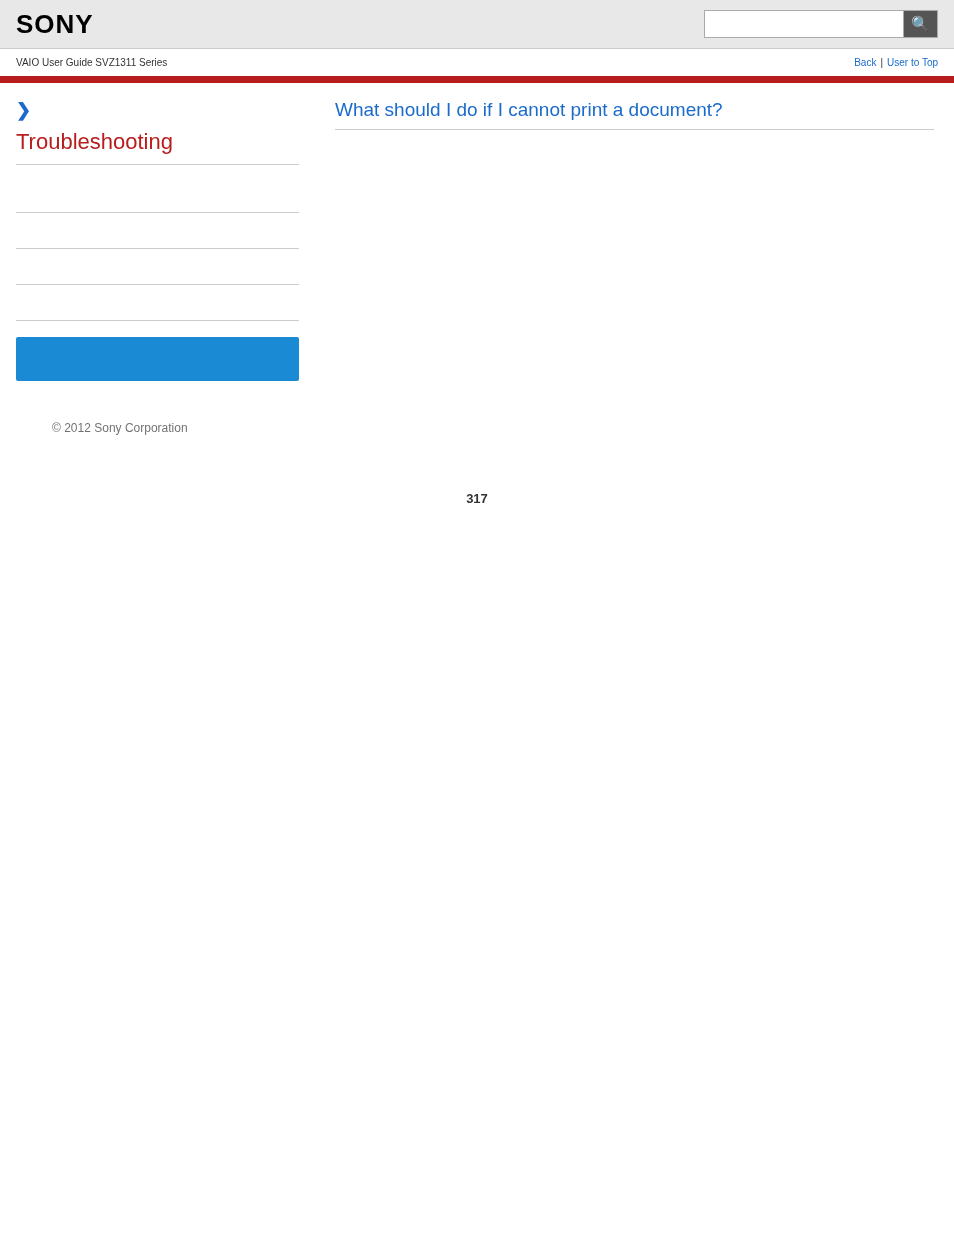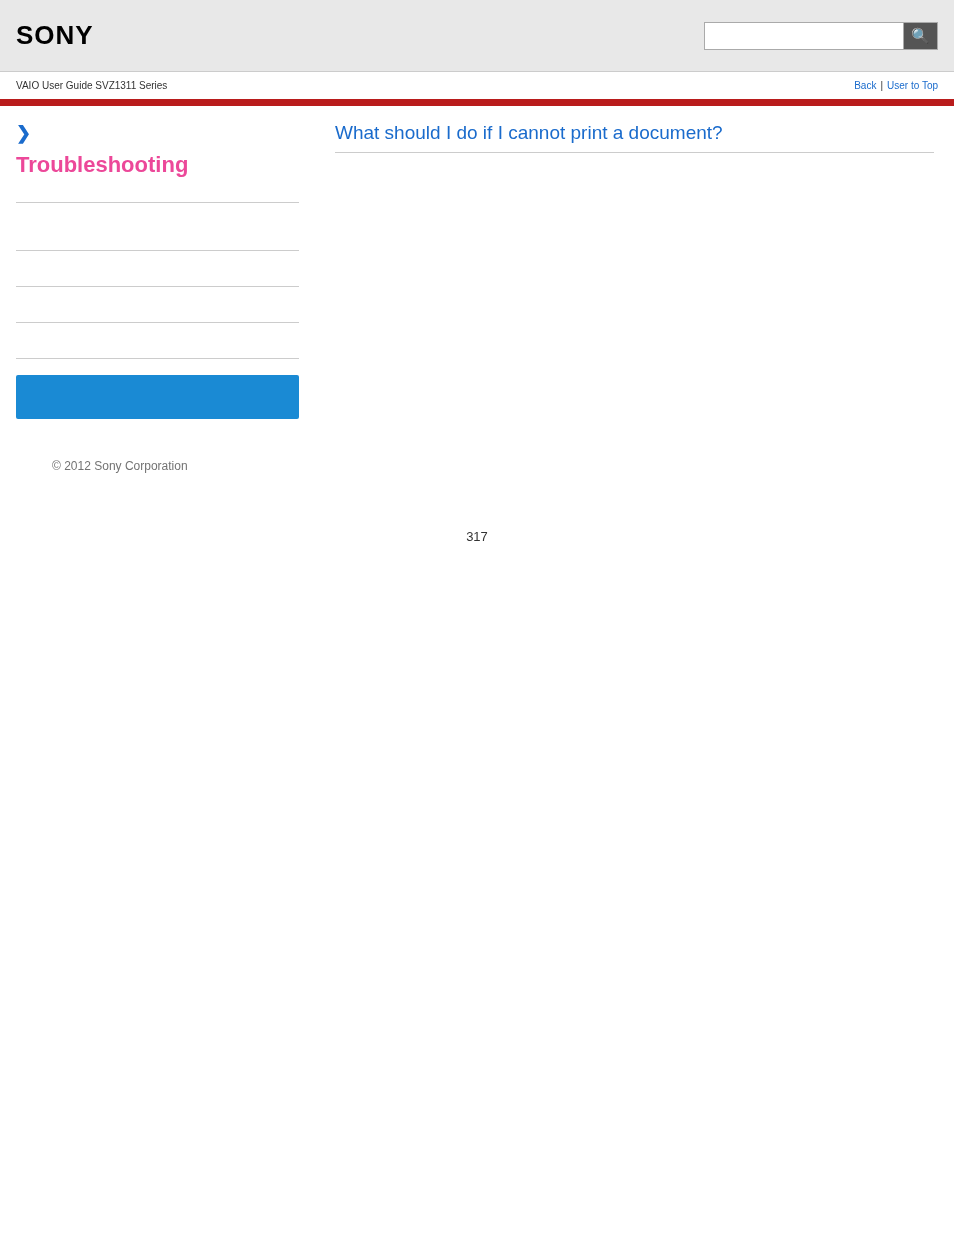--- a/index.html
+++ b/index.html
@@ -18,21 +18,21 @@
     }
 
     
     .header {
       background: #e8e8e8;
       padding: 10px 16px;
       display: flex;
       align-items: center;
       justify-content: space-between;
       border-bottom: 1px solid #ccc;
-      height: 72px;
+      height: 49px;
     }
 
     .sony-logo {
       font-size: 26px;
       font-weight: 900;
       color: #000;
       letter-spacing: 1px;
       font-family: Arial Black, Arial, sans-serif;
     }
 
@@ -109,24 +109,24 @@
     .chevron-icon {
       color: #1a6bcc;
       font-size: 18px;
       font-weight: bold;
       margin-bottom: 8px;
       display: block;
     }
 
     .sidebar-title {
       font-size: 22px;
-      font-weight: 700;
-      color: #ec4899;
+      font-weight: 400;
+      color: #b91c1c;
       margin-bottom: 12px;
-      padding-bottom: 24px;
+      padding-bottom: 9px;
       border-bottom: 1px solid #ccc;
     }
 
     .sidebar-nav {
       list-style: none;
       margin-top: 4px;
     }
 
     .sidebar-nav li {
       border-bottom: 1px solid #ccc;
@@ -175,20 +175,21 @@
       margin-top: 8px;
       margin-left: 36px;
     }
 
     .page-number {
       text-align: center;
       font-size: 13px;
       color: #333;
       margin-top: 40px;
       padding-bottom: 20px;
+      font-weight: bold;
     }
   </style>
 </head>
 <body>
 
 <div class="header">
   <span class="sony-logo">SONY</span>
   <div class="header-right">
     <input class="search-input" type="text" style="">
     <button class="search-button">

